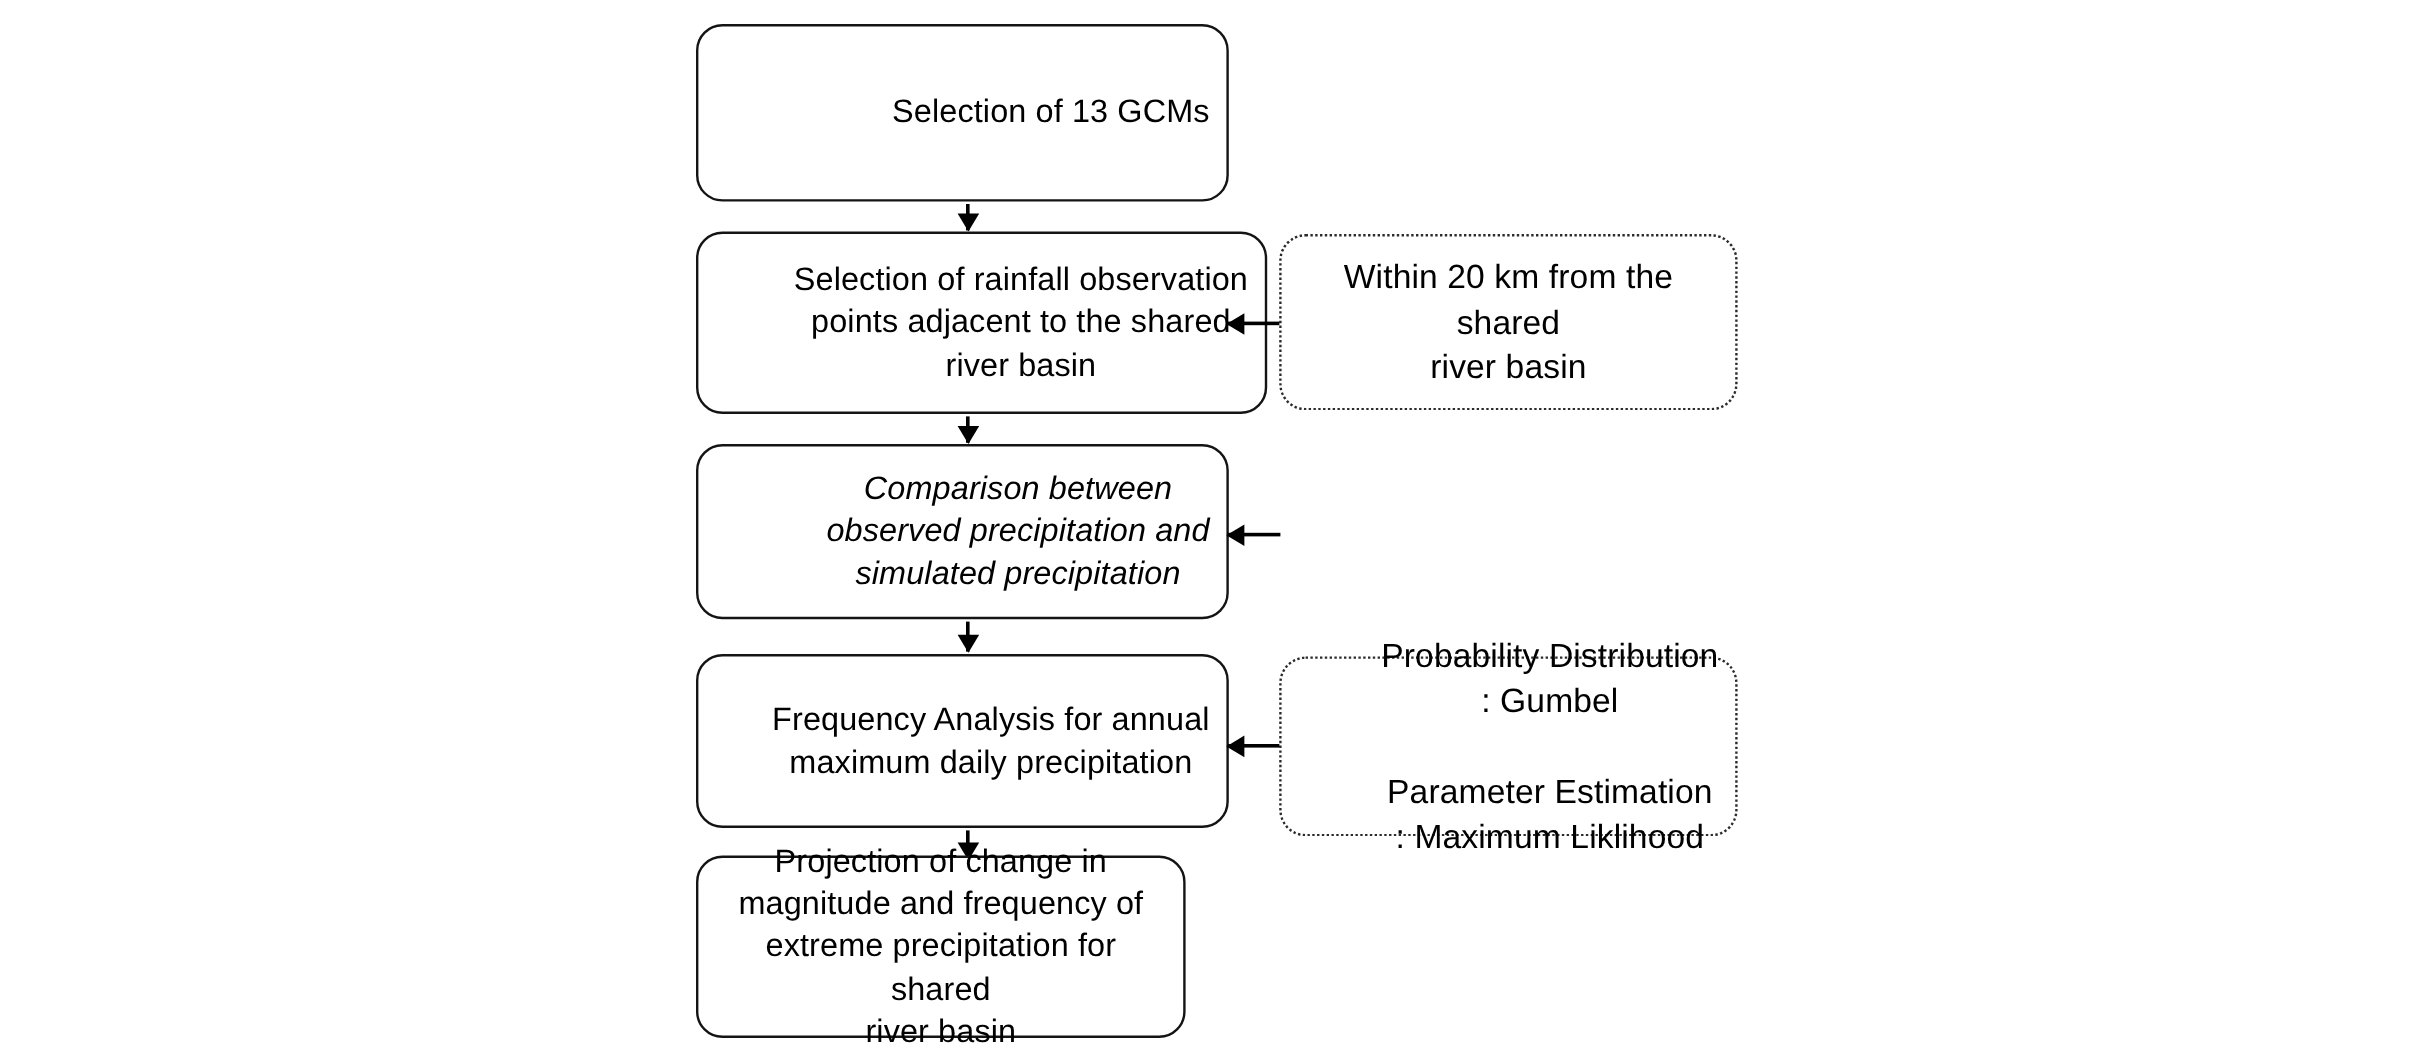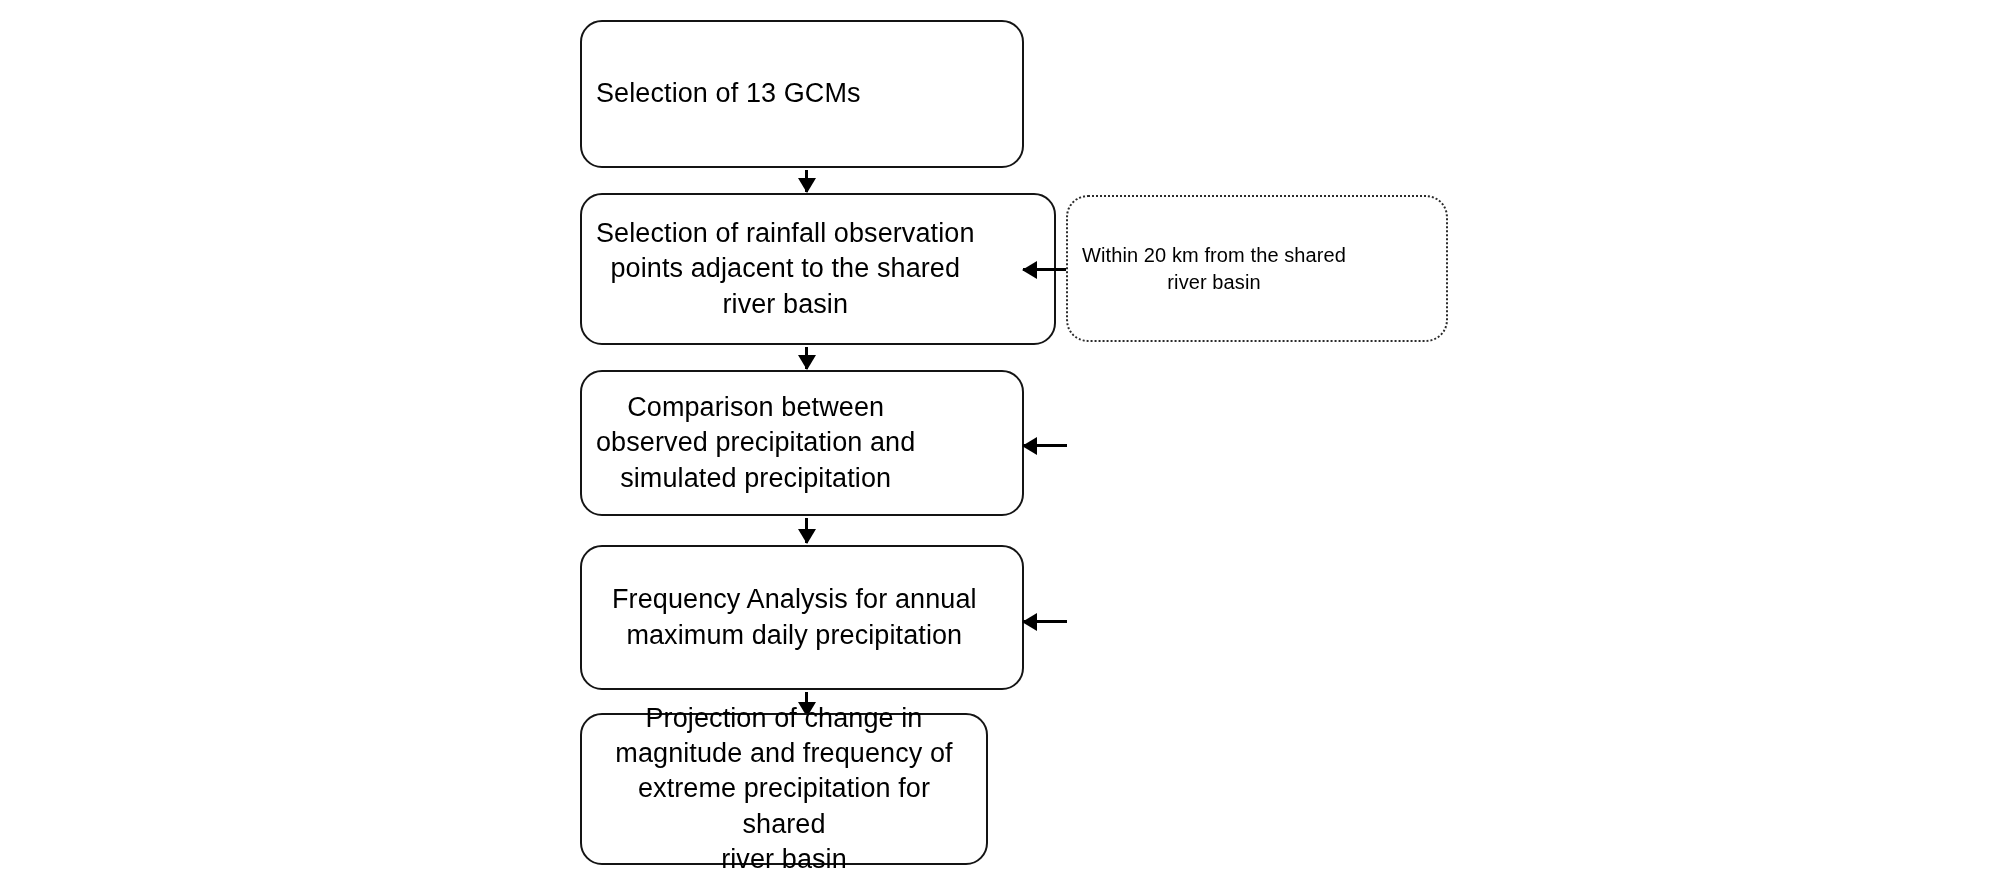--- a/index.html
+++ b/index.html
@@ -13,36 +13,36 @@
     height: 884px;
     background: #ffffff;
     font-family: "Liberation Sans", "DejaVu Sans", sans-serif;
     overflow: hidden;
   }
   .node {
     position: absolute;
     box-sizing: border-box;
     display: flex;
     align-items: center;
-    justify-content: flex-start;
+    justify-content: flex-end;
     text-align: center;
     color: #000000;
     background: #ffffff;
   }
   .main-node {
     border: 2px solid #141414;
     border-radius: 22px;
     font-size: 27px;
     line-height: 1.30;
     letter-spacing: 0.1px;
   }
   .note-node {
     border: 2px dotted #2b2b2b;
     border-radius: 22px;
-    font-size: 20px;
+    font-size: 28px;
     line-height: 1.35;
     letter-spacing: 0.1px;
   }
   .node-text {
     white-space: pre-line;
     padding: 0 14px;
   }
   
   .v-arrow {
     position: absolute;
@@ -92,21 +92,21 @@
   <div class="v-arrow" style="left:805px; top:170px; height:22px;"></div>
 
   <div class="node main-node" style="left:580px; top:193px; width:476px; height:152px;">
     <span class="node-text">Selection of rainfall observation
 points adjacent to the shared
 river basin</span>
   </div>
 
   <div class="v-arrow" style="left:805px; top:347px; height:22px;"></div>
 
-  <div class="node main-node" style="left:580px; top:370px; width:444px; height:146px;">
+  <div class="node main-node" style="left:580px; top:370px; width:444px; height:146px;font-style:italic;">
     <span class="node-text">Comparison between
 observed precipitation and
 simulated precipitation</span>
   </div>
 
   <div class="v-arrow" style="left:805px; top:518px; height:25px;"></div>
 
   <div class="node main-node" style="left:580px; top:545px; width:444px; height:145px;padding-left:16px;">
     <span class="node-text">Frequency Analysis for annual
 maximum daily precipitation</span>
@@ -126,14 +126,21 @@
   <div class="node note-node" style="left:1066px; top:195px; width:382px; height:147px;">
     <span class="node-text">Within 20 km from the shared
 river basin</span>
   </div>
 
   <div class="h-arrow" style="left:1023px; top:444px; width:44px;"></div>
 
 
   <div class="h-arrow" style="left:1023px; top:620px; width:44px;"></div>
 
+  <div class="node note-node" style="left:1066px; top:547px; width:382px; height:150px;">
+    <span class="node-text">Probability Distribution
+: Gumbel
+
+Parameter Estimation
+: Maximum Liklihood</span>
+  </div>
 
 </div>
 
 </body></html>

